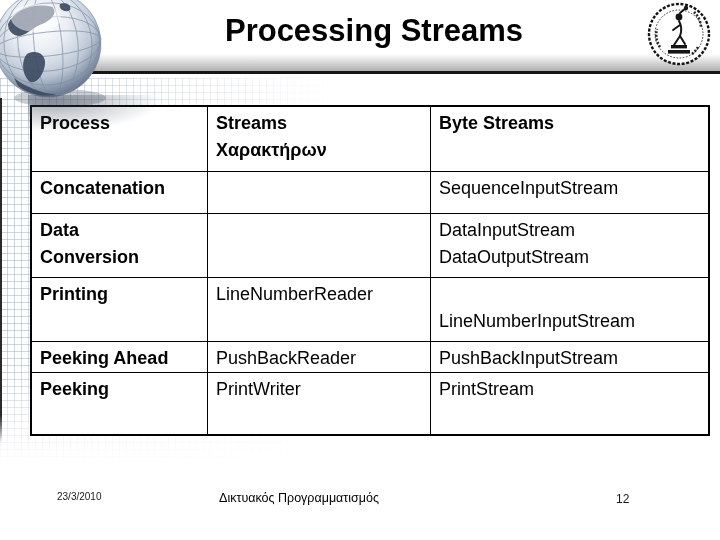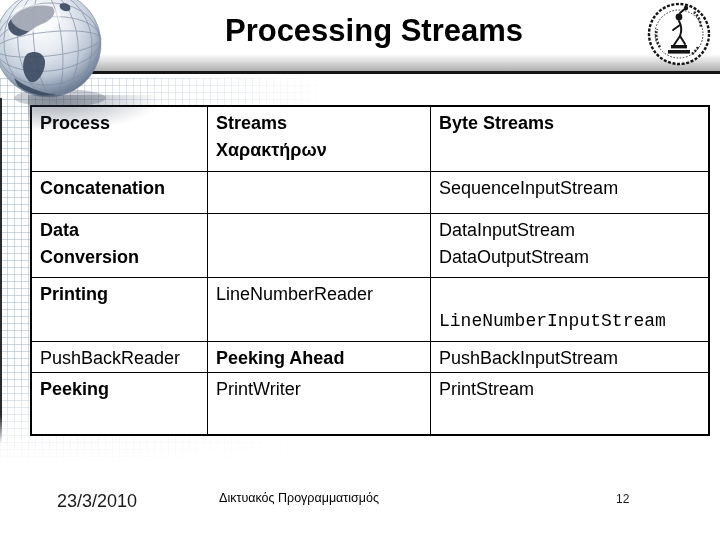--- a/index.html
+++ b/index.html
@@ -61,31 +61,31 @@
     border-right:1.5px solid #000;
     border-bottom:1.5px solid #000;
     padding:3px 6px 0 8px;
     font-size:18px; line-height:27px;
     white-space:pre-line;
     overflow:hidden;
   }
   .cell.c3 { border-right:none; }
   .cell.rlast { border-bottom:none; }
   .cell.bold, .cell.head { font-weight:bold; }
-  .line { display:block;font-family:Liberation Mono, monospace; }
+  .line { display:block; }
 
   
   .corner-shade {
     position:absolute; left:28px; top:95px; width:210px; height:75px;
     background:radial-gradient(ellipse 150px 42px at 12% 8%, rgba(55,66,84,0.45), rgba(55,66,84,0) 72%);
     pointer-events:none;
   }
 
   
-  .footer-date   { position:absolute; left:57px;  top:491px; font-size:18px; color:#1a1a1a; }
+  .footer-date   { position:absolute; left:57px;  top:491px; font-size:10px; color:#1a1a1a; }
   .footer-course { position:absolute; left:0;     top:491px; width:598px; text-align:center; font-size:12.5px; color:#000000; }
   .footer-page   { position:absolute; left:616px; top:492px; font-size:12px; color:#1a1a1a; }
 </style>
 </head>
 <body>
 
 <div class="slide">
 
   <div class="bg-grid"></div>
   <div class="left-rule"></div>
@@ -164,22 +164,22 @@
     <div class="cell c3">DataInputStream
 DataOutputStream</div>
 
     <div class="cell bold">Printing</div>
     <div class="cell">LineNumberReader</div>
     <div class="cell c3">
       <span class="line">LineNumberInputStream</span>
       
     </div>
 
+    <div class="cell bold">Peeking Ahead</div>
     <div class="cell">PushBackReader</div>
-    <div class="cell bold">Peeking Ahead</div>
     <div class="cell c3">PushBackInputStream</div>
 
     <div class="cell bold rlast">Peeking</div>
     <div class="cell rlast">PrintWriter</div>
     <div class="cell c3 rlast">PrintStream</div>
   </div>
 
   <div class="corner-shade"></div>
 
   <span class="footer-date">23/3/2010</span>

